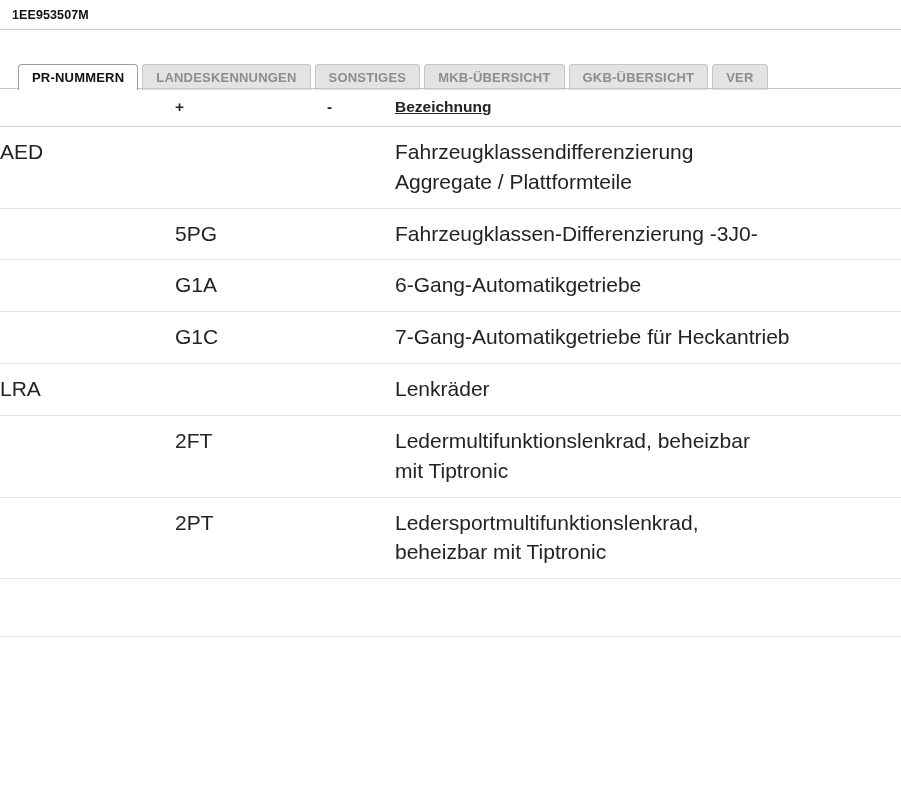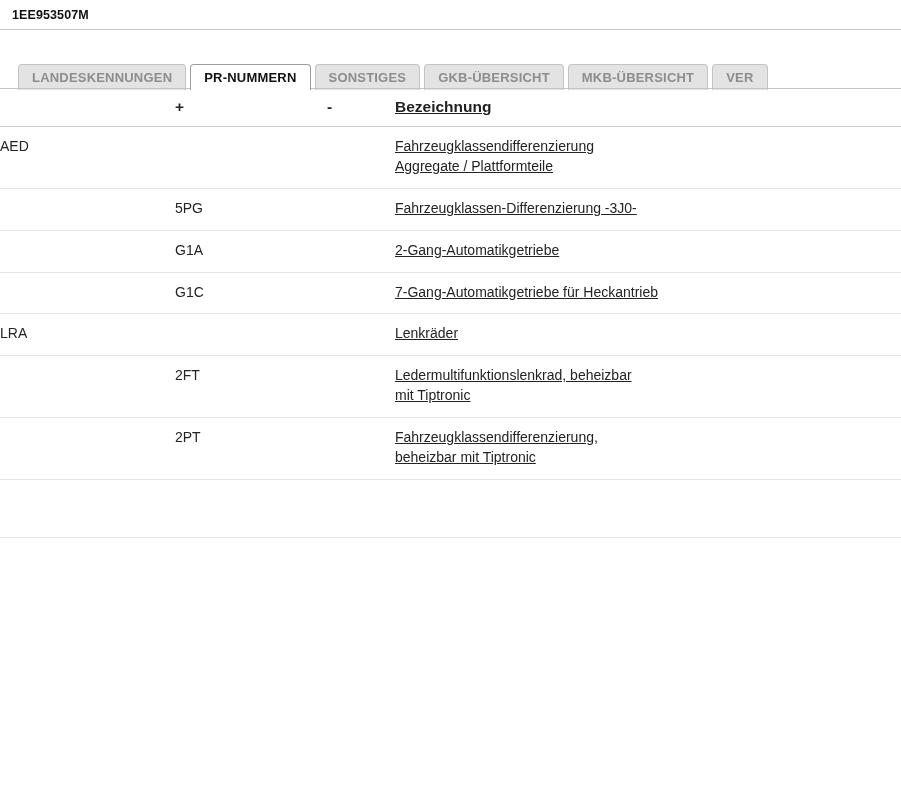--- a/index.html
+++ b/index.html
@@ -102,72 +102,71 @@
     text-align: left;
     padding: 9px 0 10px 0;
     border-bottom: 1px solid #cfcfcf;
     background: #ffffff;
   }
   th.h-plus { text-align: center; padding-left: 0; }
   th.h-minus { text-align: center; }
   th.h-bez { padding-left: 22px; text-decoration: underline; }
 
   table.pr td {
-    font-size: 14px;
+    font-size: 21px;
     color: #232323;
     padding: 10px 0 11px 0;
     border-bottom: 1px solid #e3e3e3;
     vertical-align: top;
     line-height: 1.42;
   }
   td.col-group {
     padding-left: 29px;
     color: #232323;
   }
   td.col-code {
     padding-left: 20px;
     margin-top: 25px;
   }
   td.col-desc {
     padding-left: 22px;
     padding-right: 10px;
-    text-decoration: underline;
   }
   .desc-line { display: block; }
   .spacer-row td {
     border-bottom: 1px solid #d8d8d8;
     height: 36px;
     padding: 0;
   }
 </style>
 </head>
 <body>
 
 <div class="page">
 
   <div class="header-bar">
     <span class="header-title">1EE953507M</span>
   </div>
 
   <div class="tabstrip">
     <div class="tab-underline"></div>
-    <div class="tab">
-      <span>LANDESKENNUNGEN</span>
-    </div>
     <div class="tab active">
       <span>PR-NUMMERN</span>
     </div>
     <div class="tab">
+      <span>LANDESKENNUNGEN</span>
+    </div>
+    <div class="tab">
       <span>SONSTIGES</span>
     </div>
     <div class="tab">
+      <span>MKB-ÜBERSICHT</span>
+    </div>
+    <div class="tab">
       <span>GKB-ÜBERSICHT</span>
-    </div>
-    <div class="tab">
-      <span>MKB-ÜBERSICHT</span>
     </div>
     <div class="tab">
       <span>VER</span>
     </div>
   </div>
 
   <div class="table-wrap">
     <table class="pr">
       <colgroup>
         <col class="c1">
@@ -199,21 +198,21 @@
           <td></td>
           <td class="col-desc">
             <span class="desc-line">Fahrzeugklassen-Differenzierung -3J0-</span>
           </td>
         </tr>
         <tr>
           <td class="col-group"></td>
           <td class="col-code">G1A</td>
           <td></td>
           <td class="col-desc">
-            <span class="desc-line">2-Gang-Automatikgetriebe</span>
+            <span class="desc-line">6-Gang-Automatikgetriebe</span>
           </td>
         </tr>
         <tr>
           <td class="col-group"></td>
           <td class="col-code">G1C</td>
           <td></td>
           <td class="col-desc">
             <span class="desc-line">7-Gang-Automatikgetriebe für Heckantrieb</span>
           </td>
         </tr>
@@ -232,21 +231,21 @@
           <td class="col-desc">
             <span class="desc-line">Ledermultifunktionslenkrad, beheizbar</span>
             <span class="desc-line">mit Tiptronic</span>
           </td>
         </tr>
         <tr>
           <td class="col-group"></td>
           <td class="col-code">2PT</td>
           <td></td>
           <td class="col-desc">
-            <span class="desc-line">Fahrzeugklassendifferenzierung,</span>
+            <span class="desc-line">Ledersportmultifunktionslenkrad,</span>
             <span class="desc-line">beheizbar mit Tiptronic</span>
           </td>
         </tr>
         <tr class="spacer-row">
           <td></td>
           <td></td>
           <td></td>
           <td></td>
         </tr>
       </tbody>

